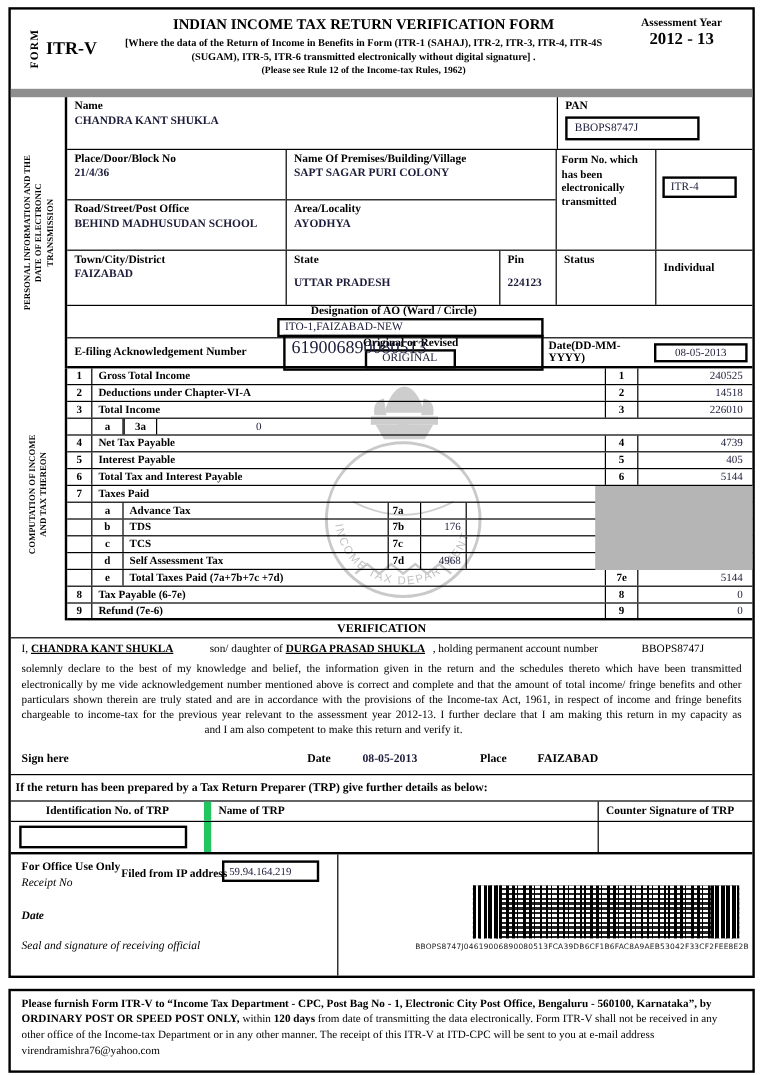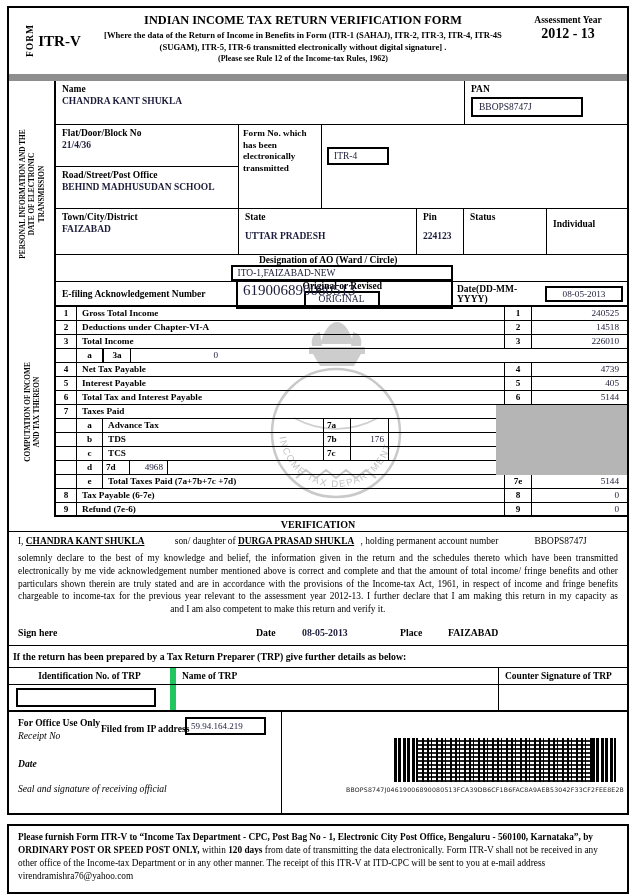--- a/index.html
+++ b/index.html
@@ -195,28 +195,38 @@
           </div>
           <div class="cell cell-pan">
             <div class="lab">PAN</div>
             <div class="pan-box">BBOPS8747J</div>
           </div>
         </div>
 
         <div class="prow prow-mid">
           <div class="mid-left">
             <div class="mid-cell top">
-              <div class="lab">Flat/Door/Block No</div>
+              <div class="lab">Place/Door/Block No</div>
               <div class="val">21/4/36</div>
             </div>
             <div class="mid-cell">
               <div class="lab">Road/Street/Post Office</div>
               <div class="val">BEHIND MADHUSUDAN SCHOOL</div>
             </div>
           </div>
+          <div class="mid-mid">
+            <div class="mid-cell top">
+              <div class="lab">Name Of Premises/Building/Village</div>
+              <div class="val">SAPT SAGAR PURI COLONY</div>
+            </div>
+            <div class="mid-cell">
+              <div class="lab">Area/Locality</div>
+              <div class="val">AYODHYA</div>
+            </div>
+          </div>
           <div class="mid-formno">Form No. which has been electronically transmitted</div>
           <div class="mid-itr4">
             <div class="itr4-box">ITR-4</div>
           </div>
         </div>
 
         <div class="prow prow-town">
           <div class="cell cell-town">
             <div class="lab">Town/City/District</div>
             <div class="val">FAIZABAD</div>
@@ -327,20 +337,21 @@
           <div class="c-num"></div>
           <div class="c-letter">c</div>
           <div class="c-sublabel">TCS</div>
           <div class="c-code">7c</div>
           <div class="c-subamt"></div>
           <div class="c-fill"></div>
         </div>
         <div class="crow">
           <div class="c-num"></div>
           <div class="c-letter">d</div>
+          <div class="c-sublabel">Self Assessment Tax</div>
           <div class="c-code">7d</div>
           <div class="c-subamt">4968</div>
           <div class="c-fill"></div>
         </div>
         <div class="crow">
           <div class="c-num"></div>
           <div class="c-letter">e</div>
           <div class="c-label">Total Taxes Paid (7a+7b+7c +7d)</div>
           <div class="c-seq">7e</div>
           <div class="c-amt">5144</div>

